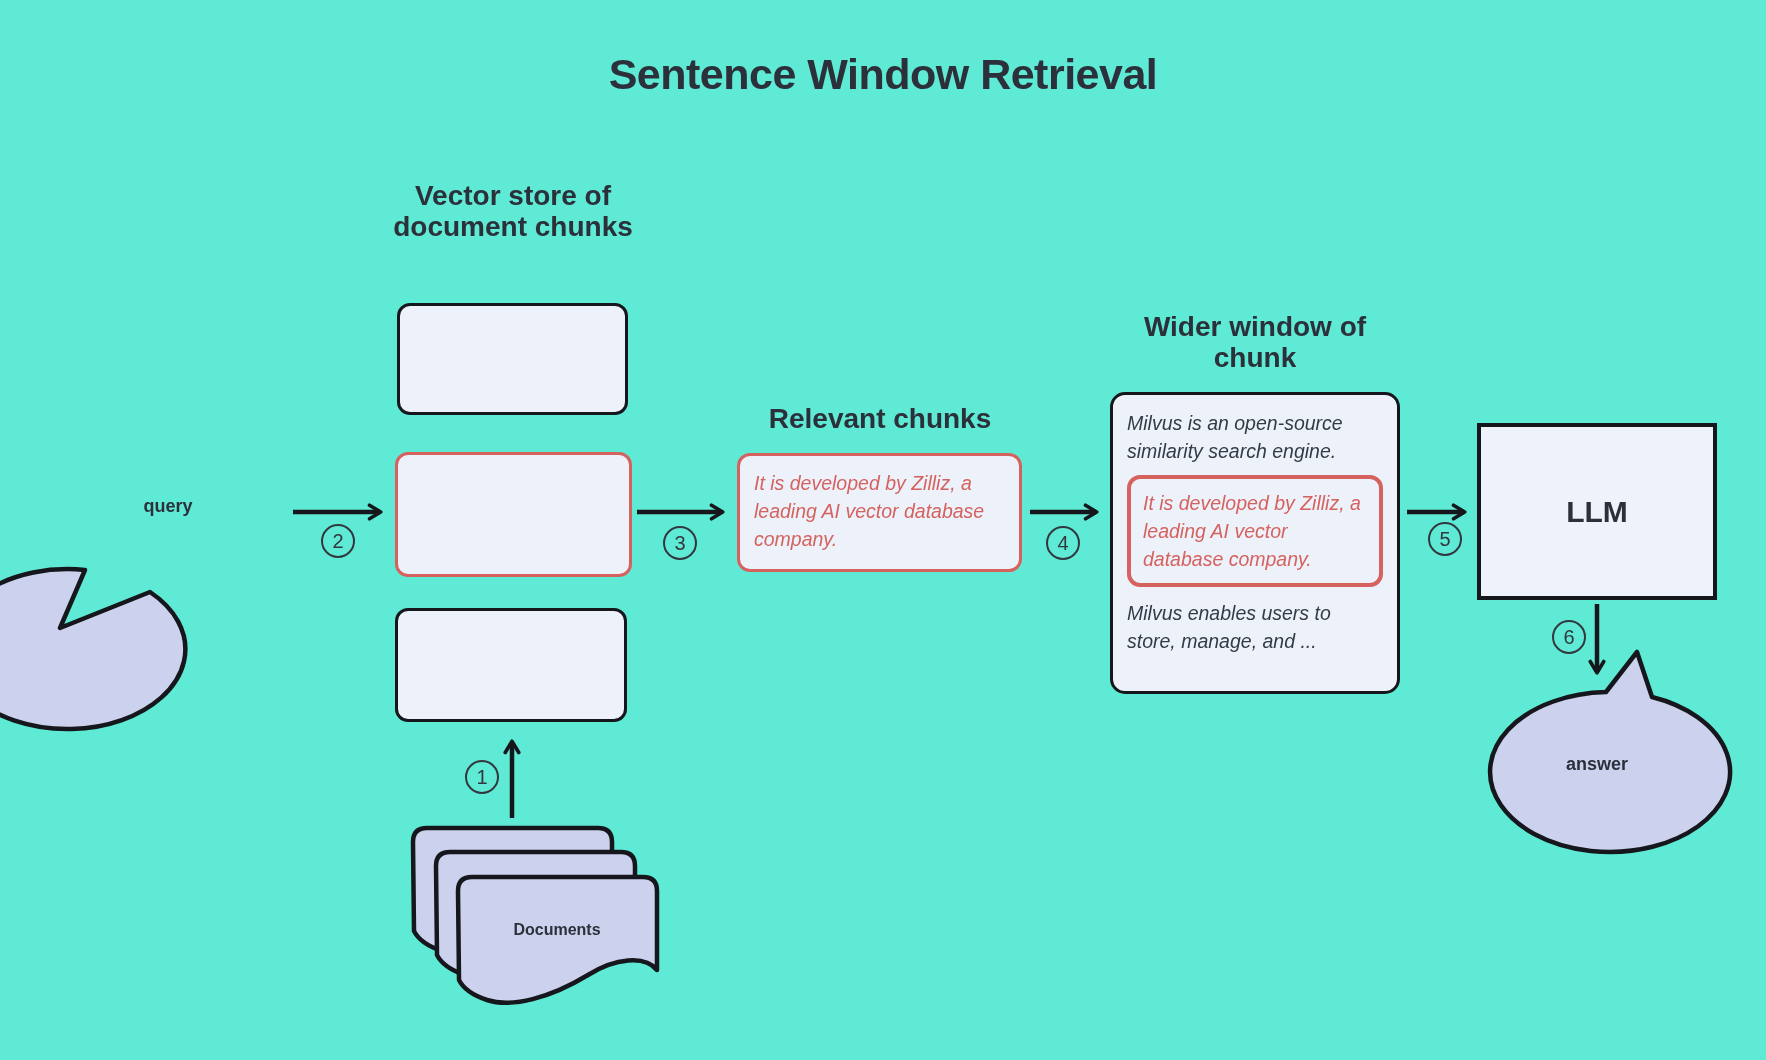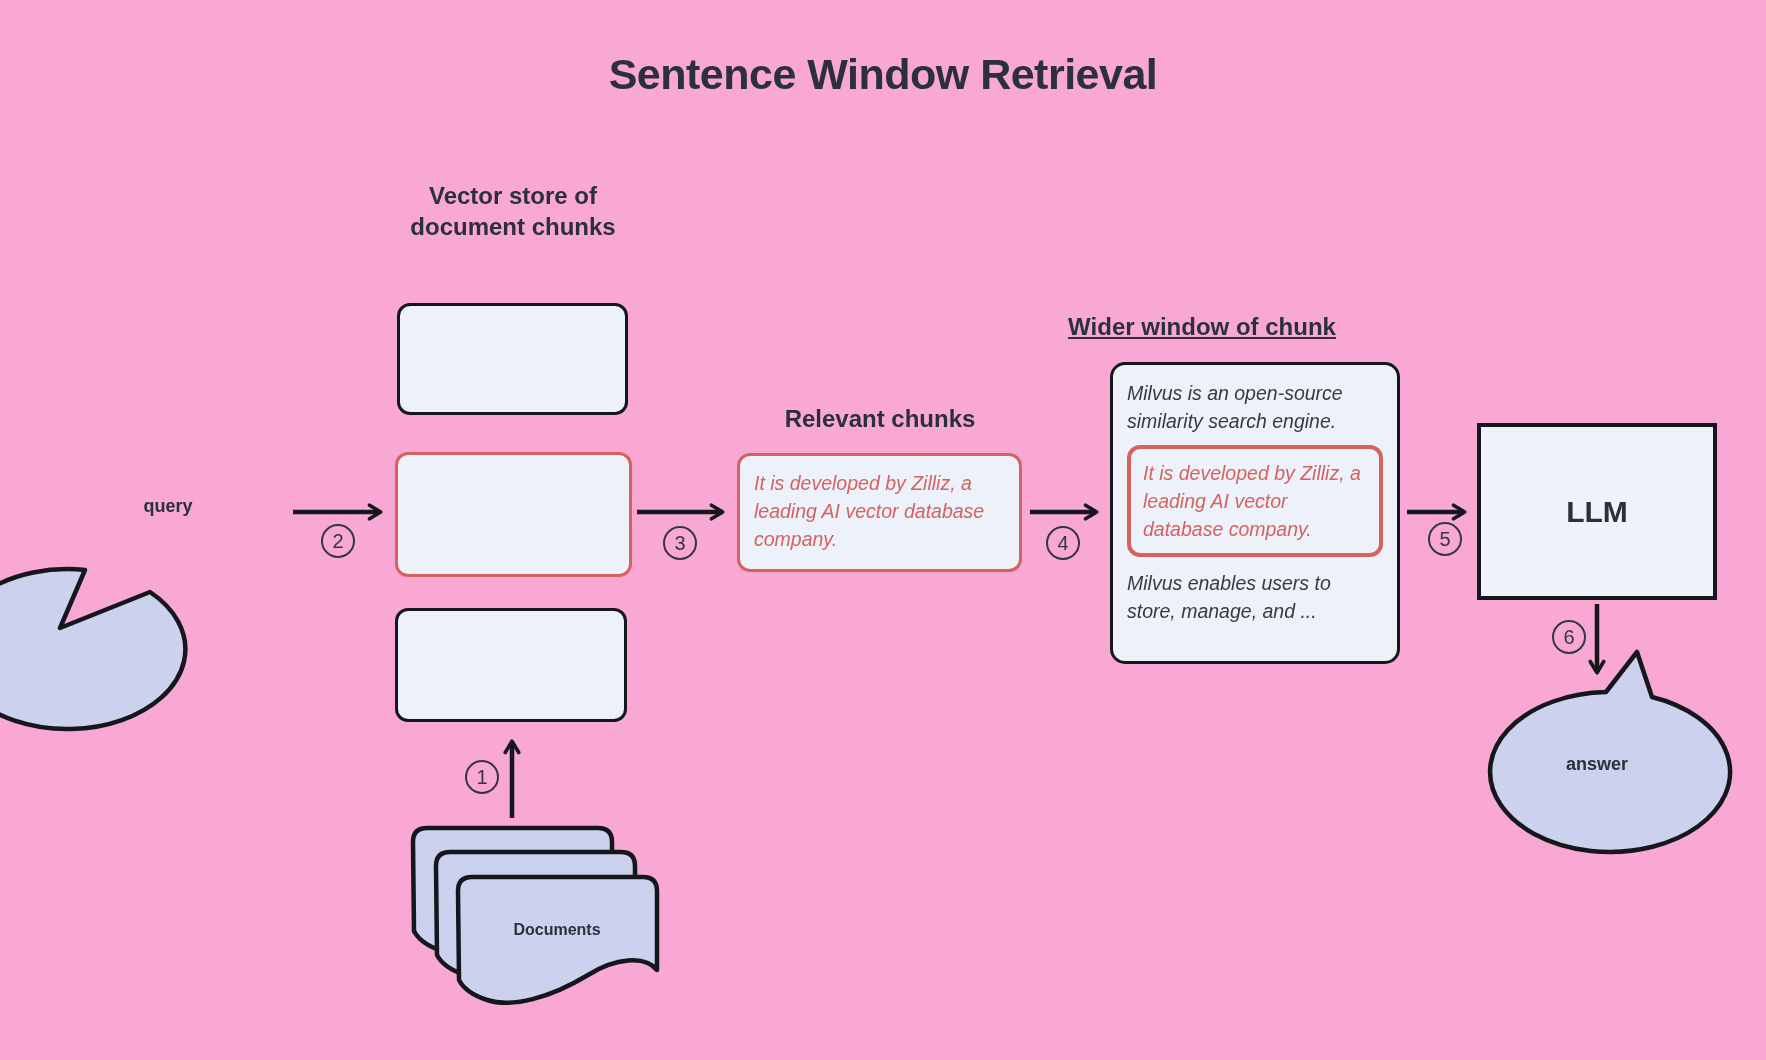--- a/index.html
+++ b/index.html
@@ -1,37 +1,37 @@
 <!DOCTYPE html>
 <html><head>
 <meta charset="utf-8">
 <style>
   * { margin:0; padding:0; box-sizing:border-box; }
   html,body { background:#e8e8e8; }
   #stage {
     position:relative; width:1766px; height:1060px;
-    background:#f9a8d4; overflow:hidden;
+    background:#5eead4; overflow:hidden;
     font-family:"Liberation Sans", sans-serif;
     color:#2e333d;
   }
   #shapes { position:absolute; left:0; top:0; width:1766px; height:1060px; }
 
   .page-title {
     position:absolute; left:0; top:50px; width:1766px;
     text-align:center; font-size:43px; font-weight:bold;
     letter-spacing:-0.5px; color:#2b303a;
   }
 
   .section-title {
     position:absolute; text-align:center;
-    font-size:24px; font-weight:bold; color:#2b303a; line-height:31px;
+    font-size:28px; font-weight:bold; color:#2b303a; line-height:31px;
   }
   #vs-title        { left:383px;  top:180px; width:260px; }
   #relevant-title  { left:730px;  top:403px; width:300px; }
-  #wider-title     { left:1052px; top:311px; width:300px;text-decoration:underline; }
+  #wider-title     { left:1105px; top:311px; width:300px; }
 
   .box {
     position:absolute; background:#edf1fa;
     border:3.5px solid #15171c; border-radius:13px;
   }
   .box.red { border-color:#d5625f; }
   #vs-box1 { left:397px; top:303px; width:231px; height:112px; }
   #vs-box2 { left:395px; top:452px; width:237px; height:125px; }
   #vs-box3 { left:395px; top:608px; width:232px; height:114px; }
 
@@ -39,21 +39,21 @@
     left:737px; top:453px; width:285px; height:119px;
     padding:13px 14px;
   }
   .chunk-text {
     font-style:italic; font-size:19.5px; line-height:28px;
   }
   .chunk-text.red { color:#d5625f; }
   .chunk-text.dark { color:#343b46; }
 
   #wider-box {
-    left:1110px; top:362px; width:290px; height:302px;
+    left:1110px; top:392px; width:290px; height:302px;
     border-radius:15px; padding:14px 14px 10px 14px;
   }
   #wider-inner {
     border:4px solid #d5625f; border-radius:13px;
     background:#edf1fa; padding:10px 12px; margin:10px 0 12px 0;
   }
 
   #llm-box {
     position:absolute; left:1477px; top:423px; width:240px; height:177px;
     background:#eef2fb; border:4.5px solid #15171c; border-radius:0;

